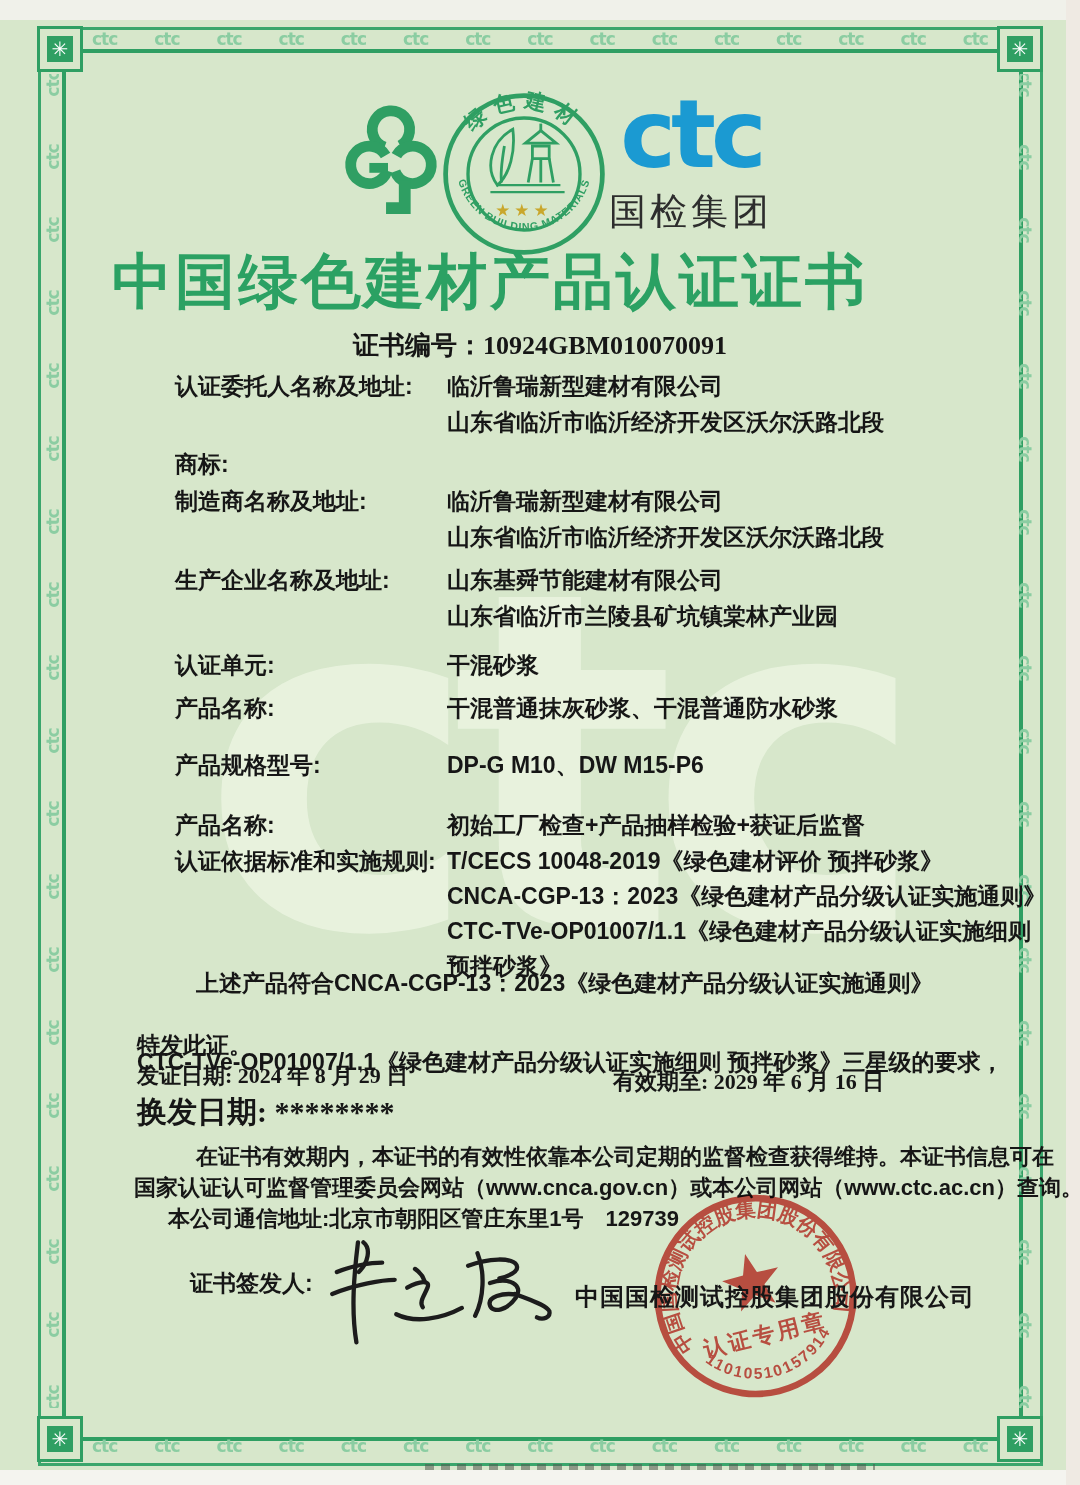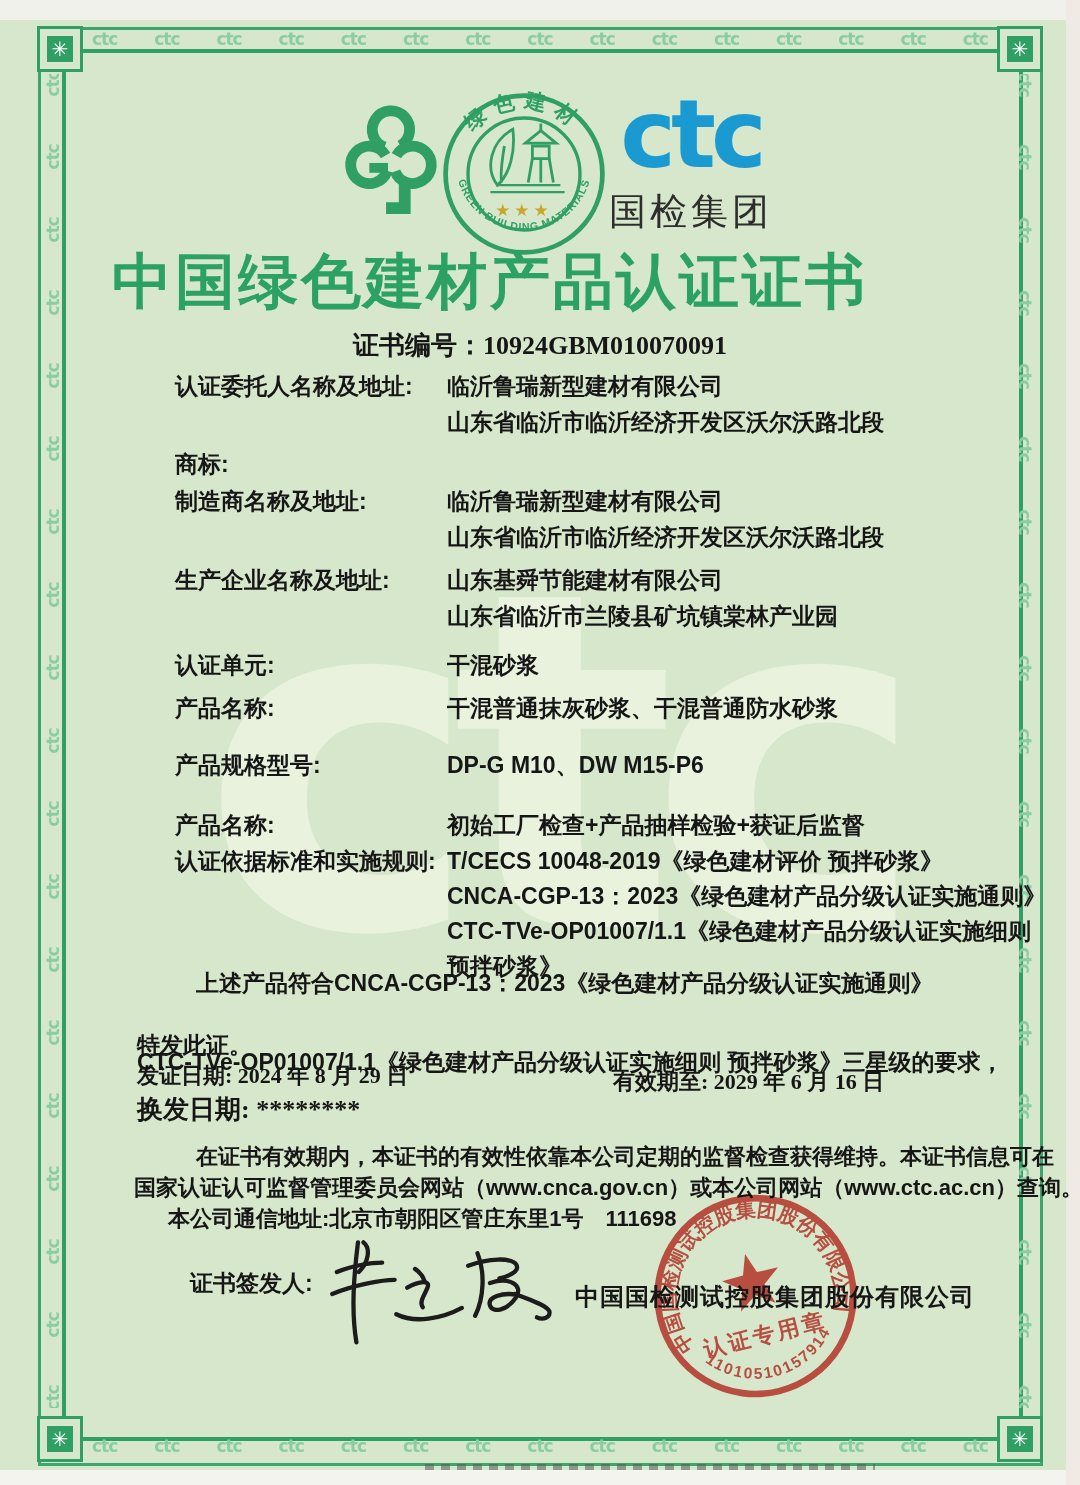--- a/index.html
+++ b/index.html
@@ -262,25 +262,25 @@
   <div class="t" style="left:447px;top:881px;">CNCA-CGP-13：2023《绿色建材产品分级认证实施通则》</div>
   <div class="t" style="left:447px;top:916px;">CTC-TVe-OP01007/1.1《绿色建材产品分级认证实施细则</div>
   <div class="t" style="left:447px;top:951px;">预拌砂浆》</div>
 
   <div class="t" style="left:196px;top:968px;">上述产品符合CNCA-CGP-13：2023《绿色建材产品分级认证实施通则》</div>
   <div class="t" style="left:137px;top:999px;margin-top:48px;">CTC-TVe-OP01007/1.1《绿色建材产品分级认证实施细则 预拌砂浆》三星级的要求，</div>
   <div class="t" style="left:137px;top:1030px;">特发此证。</div>
 
   <div class="t serif" style="left:137px;top:1061px;font-size:22px;">发证日期: 2024 年 8 月 29 日</div>
   <div class="t serif" style="left:613px;top:1067px;font-size:22px;">有效期至: 2029 年 6 月 16 日</div>
-  <div class="t serif" style="left:137px;top:1092px;font-size:26px;">换发日期: ********</div>
+  <div class="t serif" style="left:137px;top:1092px;font-size:30px;">换发日期: ********</div>
 
   <div class="t" style="left:196px;top:1142px;font-size:22px;">在证书有效期内，本证书的有效性依靠本公司定期的监督检查获得维持。本证书信息可在</div>
   <div class="t" style="left:134px;top:1173px;font-size:22px;">国家认证认可监督管理委员会网站（www.cnca.gov.cn）或本公司网站（www.ctc.ac.cn）查询。</div>
-  <div class="t" style="left:168px;top:1204px;font-size:22px;">本公司通信地址:北京市朝阳区管庄东里1号　111698</div>
+  <div class="t" style="left:168px;top:1204px;font-size:22px;">本公司通信地址:北京市朝阳区管庄东里1号　129739</div>
 
   <div class="t" style="left:190px;top:1268px;">证书签发人:</div>
 
   <div class="abs signature">
     <svg width="250" height="150" viewBox="0 0 320 150">
       <g fill="none" stroke="#1c1c1c" stroke-width="5.5" stroke-linecap="round">
         <path d="M55,14 C50,55 46,100 53,142"></path>
         <path d="M62,14 C72,22 68,40 56,52"></path>
         <path d="M28,52 C46,44 72,40 86,40"></path>
         <path d="M22,80 C52,68 86,62 102,62"></path>

